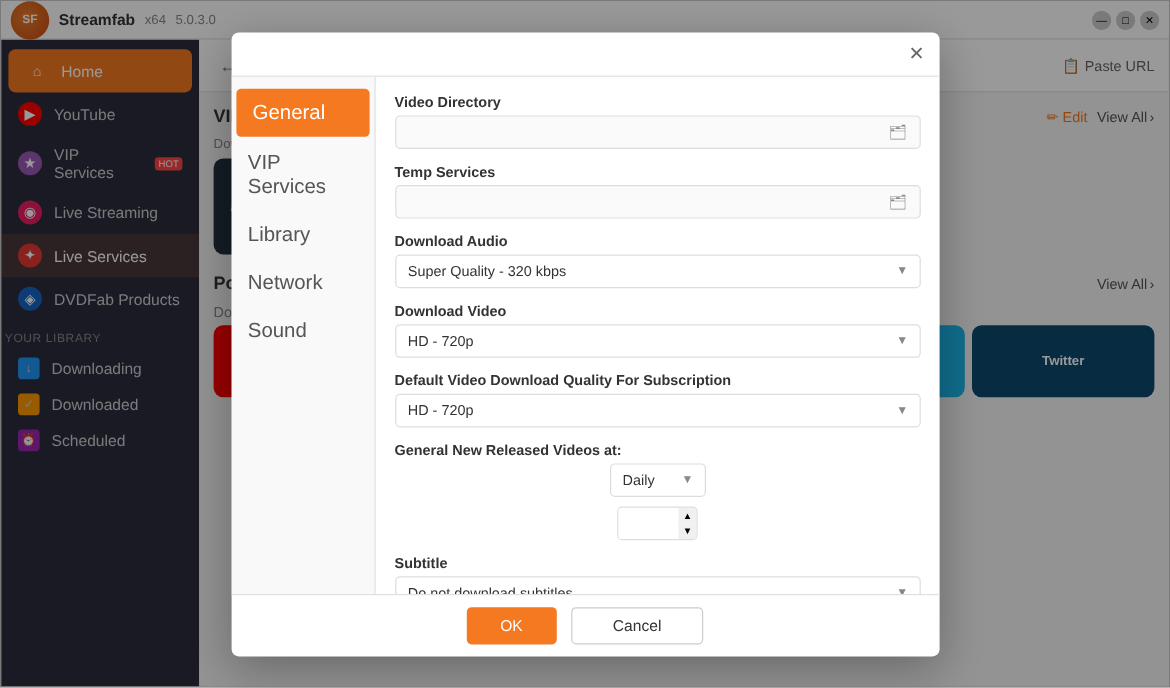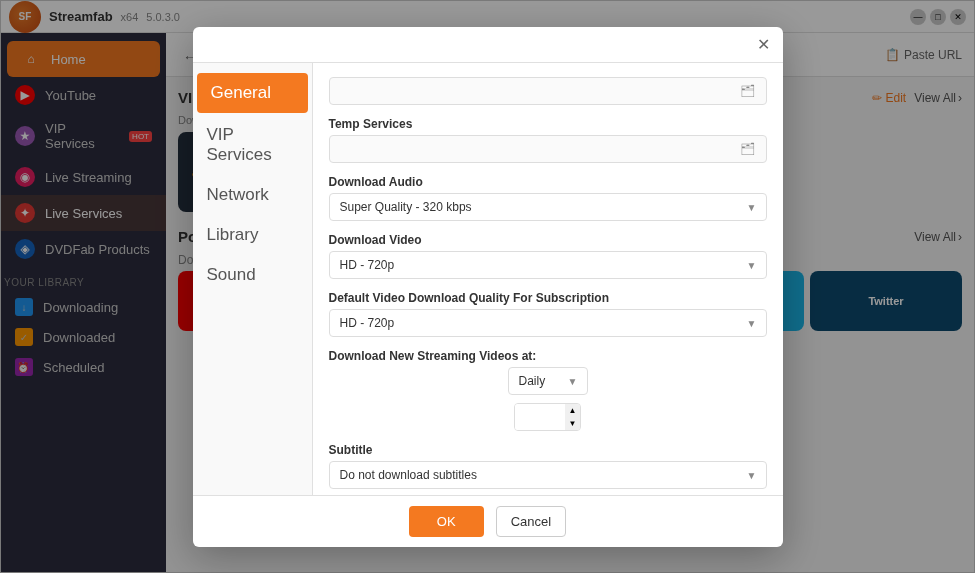--- a/index.html
+++ b/index.html
@@ -100,21 +100,21 @@
     .time-row { display: flex; align-items: center; gap: 8px; flex-direction: column; }
     .freq-select { width: 80px; }
     .time-input-wrapper { display: flex; align-items: center; border: 1px solid #ddd; border-radius: 4px; overflow: hidden; }
     .time-input { border: none; padding: 6px 8px; font-size: 12px; width: 50px; text-align: center; outline: none; }
     .time-spin { display: flex; flex-direction: column; }
     .spin-btn { background: #f0f0f0; border: none; cursor: pointer; font-size: 8px; padding: 1px 4px; line-height: 1.4; }
 
     
     .modal-footer { display: flex; justify-content: center; gap: 12px; padding: 10px 16px; border-top: 1px solid #e0e0e0; }
     .btn-ok { background: #f47920; color: white; border: none; border-radius: 4px; padding: 7px 28px; font-size: 13px; cursor: pointer; }
-    .btn-cancel { background: #fff; color: #333; border: 1px solid #ccc; border-radius: 4px; padding: 7px 14px; font-size: 13px; cursor: pointer; }
+    .btn-cancel { background: #fff; color: #333; border: 1px solid #ccc; border-radius: 4px; padding: 7px 34px; font-size: 13px; cursor: pointer; }
 
     .note-text { font-size: 10px; color: #888; margin-top: 2px; margin-bottom: 8px; }
   </style>
 </head>
 <body>
 
 <div class="app-window">
 
   <div class="title-bar">
     <div class="title-bar-left">
@@ -245,28 +245,29 @@
 <div class="overlay">
   <div class="modal">
     <div class="modal-header">
       <button class="modal-close">✕</button>
     </div>
     <div class="modal-body">
 
       <div class="modal-sidebar">
         <div class="modal-nav-item active">General</div>
         <div class="modal-nav-item">VIP Services</div>
+        <div class="modal-nav-item">Library</div>
         <div class="modal-nav-item">Network</div>
-        <div class="modal-nav-item">Library</div>
         <div class="modal-nav-item">Sound</div>
       </div>
 
       <div class="modal-content">
 
         <div class="form-group">
+          <label class="form-label">Video Directory</label>
           <div class="form-input">
             <input type="text" style="">
             <span class="input-icon">🗂</span>
           </div>
         </div>
 
         <div class="form-group">
           <label class="form-label">Temp Services</label>
           <div class="form-input">
             <input type="text" style="">
@@ -298,21 +299,21 @@
           <label class="form-label">Default Video Download Quality For Subscription</label>
           <div class="select-wrapper">
             <select class="form-select">
               <option>HD - 720p</option>
             </select>
             <span class="select-arrow">▼</span>
           </div>
         </div>
 
         <div class="form-group">
-          <label class="form-label">Download New Streaming Videos at:</label>
+          <label class="form-label">General New Released Videos at:</label>
           <div class="time-row">
             <div class="select-wrapper">
               <select class="form-select freq-select">
                 <option>Daily</option>
               </select>
               <span class="select-arrow">▼</span>
             </div>
             <div class="time-input-wrapper">
               <input type="text" class="time-input" style="">
               <div class="time-spin">

